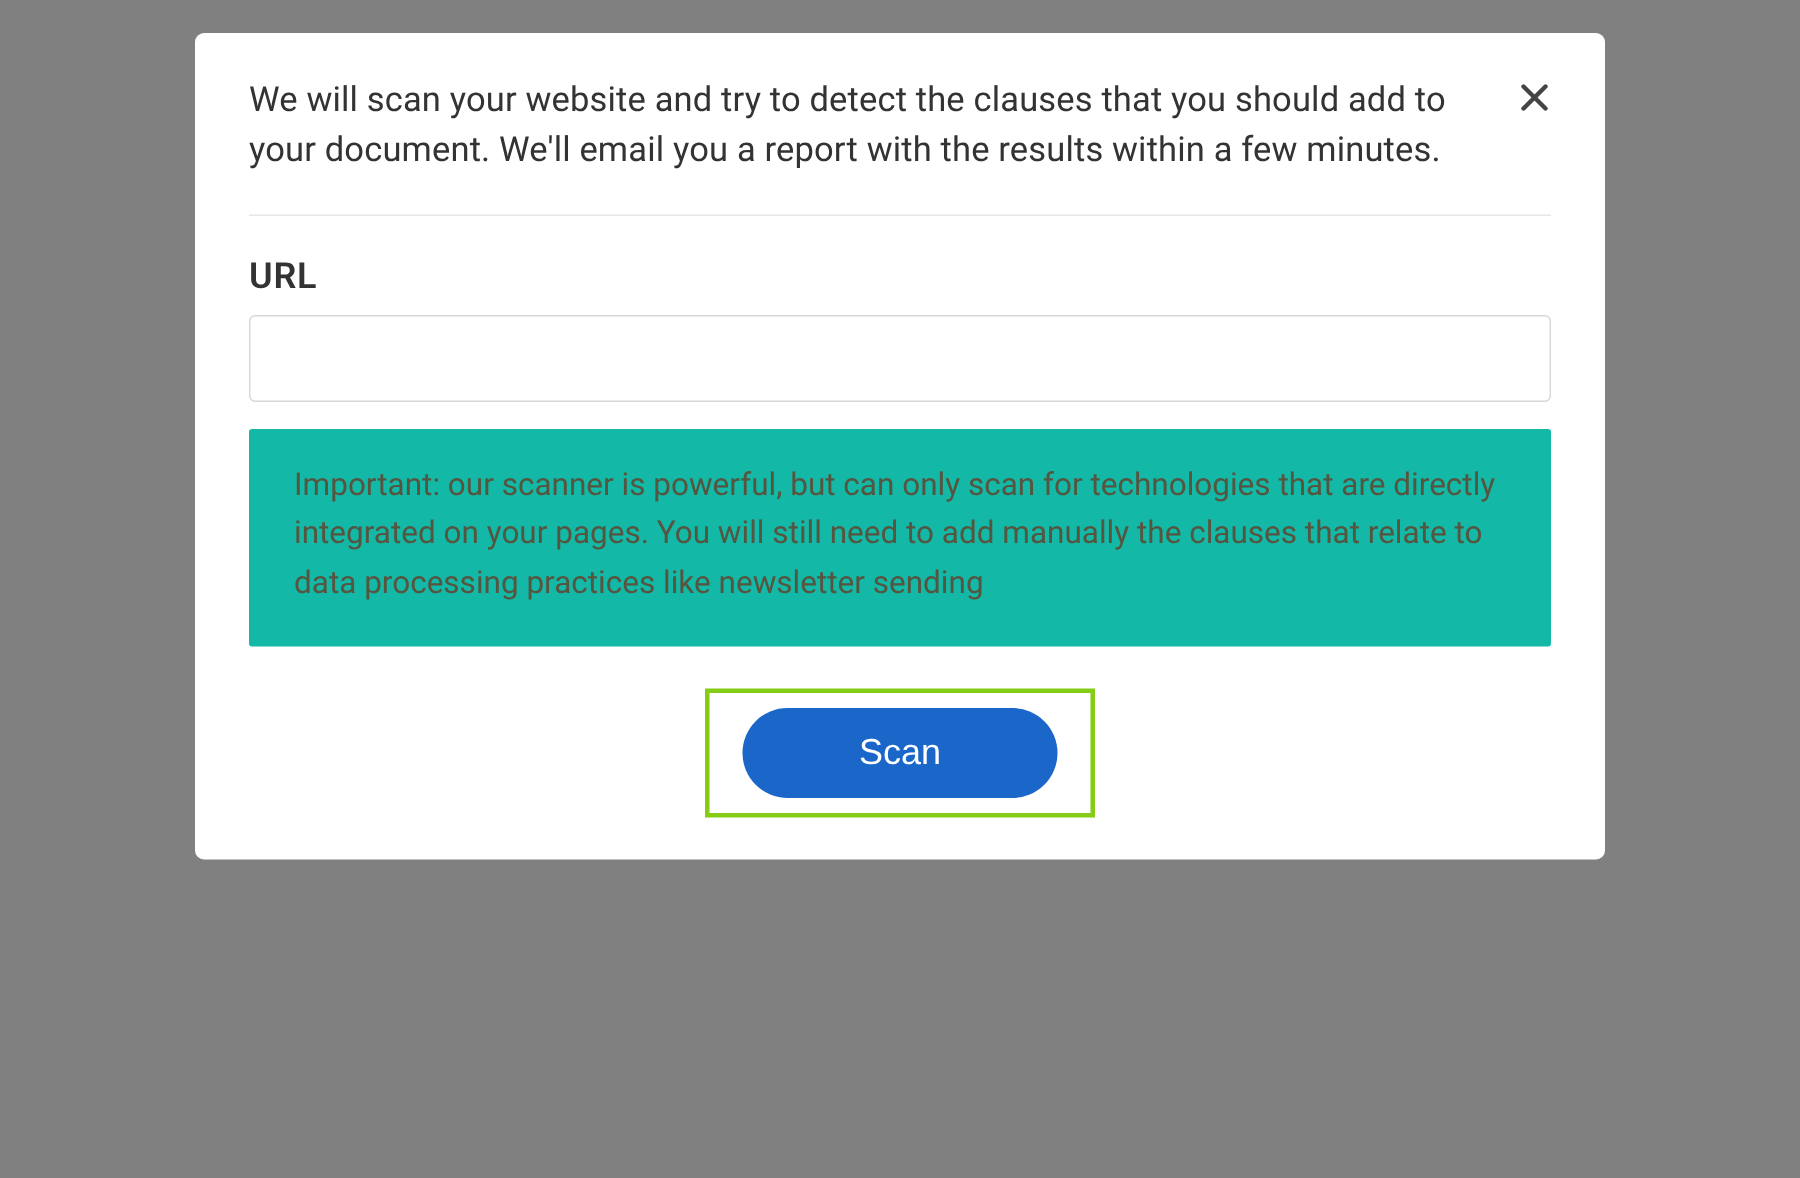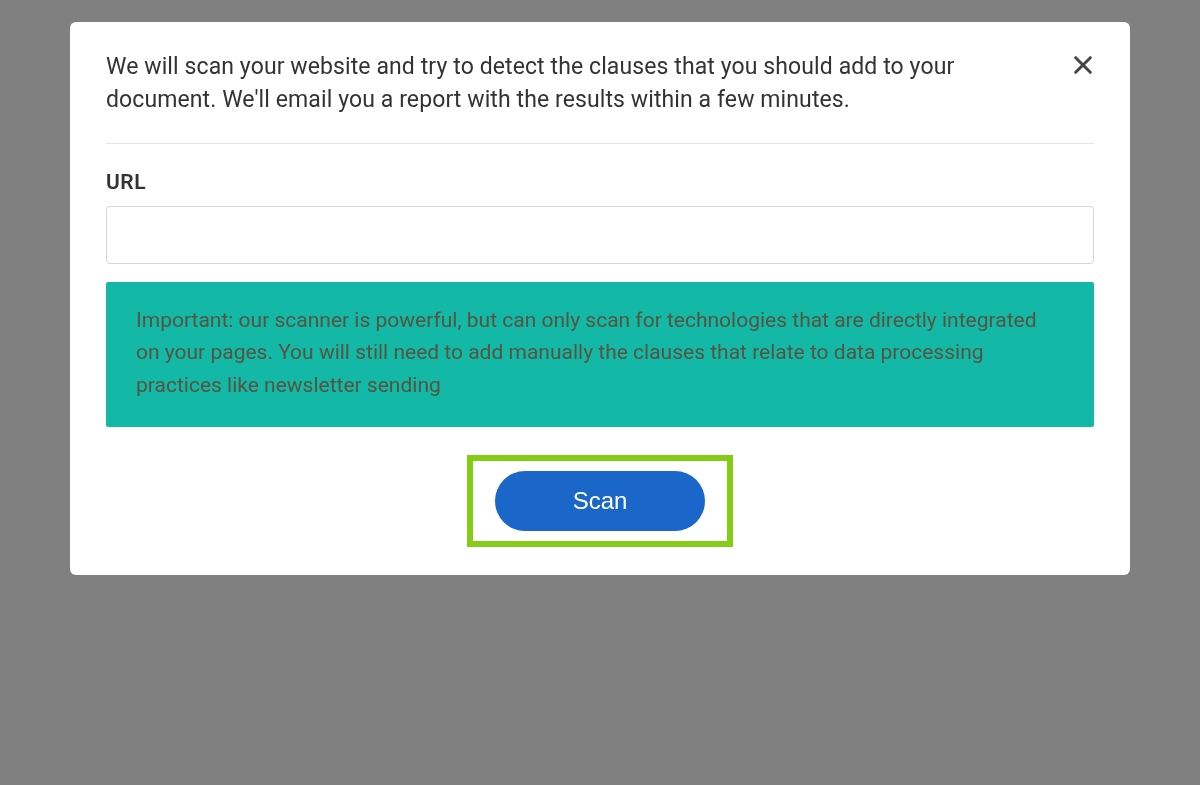--- a/index.html
+++ b/index.html
@@ -12,21 +12,21 @@
       height: 785px;
       background: #808080;
       font-family: -apple-system, BlinkMacSystemFont, "Segoe UI", Roboto, Helvetica, Arial, sans-serif;
       display: flex;
       align-items: flex-start;
       justify-content: center;
       padding-top: 22px;
       overflow: hidden;
     }
     .modal {
-      width: 1060px;
+      width: 940px;
       background: #ffffff;
       border-radius: 6px;
       padding: 28px 36px 28px 36px;
       position: relative;
     }
     .modal-header {
       display: flex;
       align-items: flex-start;
       gap: 20px;
     }
@@ -50,21 +50,21 @@
       width: 22px;
       height: 22px;
       display: block;
     }
     .divider {
       border: none;
       border-top: 1px solid #e6e6e6;
       margin: 26px 0 26px 0;
     }
     .field-label {
-      font-size: 21px;
+      font-size: 24px;
       font-weight: 600;
       letter-spacing: 0.5px;
       color: #333333;
       margin-bottom: 12px;
     }
     .url-input {
       width: 100%;
       height: 58px;
       border: 1px solid #d7d7d7;
       border-radius: 4px;
@@ -83,21 +83,21 @@
       font-size: 21px;
       line-height: 1.55;
       color: #555540;
     }
     .actions {
       display: flex;
       justify-content: center;
       margin-top: 28px;
     }
     .highlight-box {
-      border: 6px solid #84cc16;
+      border: 3px solid #84cc16;
       padding: 10px 22px;
       display: inline-flex;
       align-items: center;
       justify-content: center;
     }
     .scan-btn {
       background: #1b66c9;
       color: #ffffff;
       border: none;
       border-radius: 36px;

